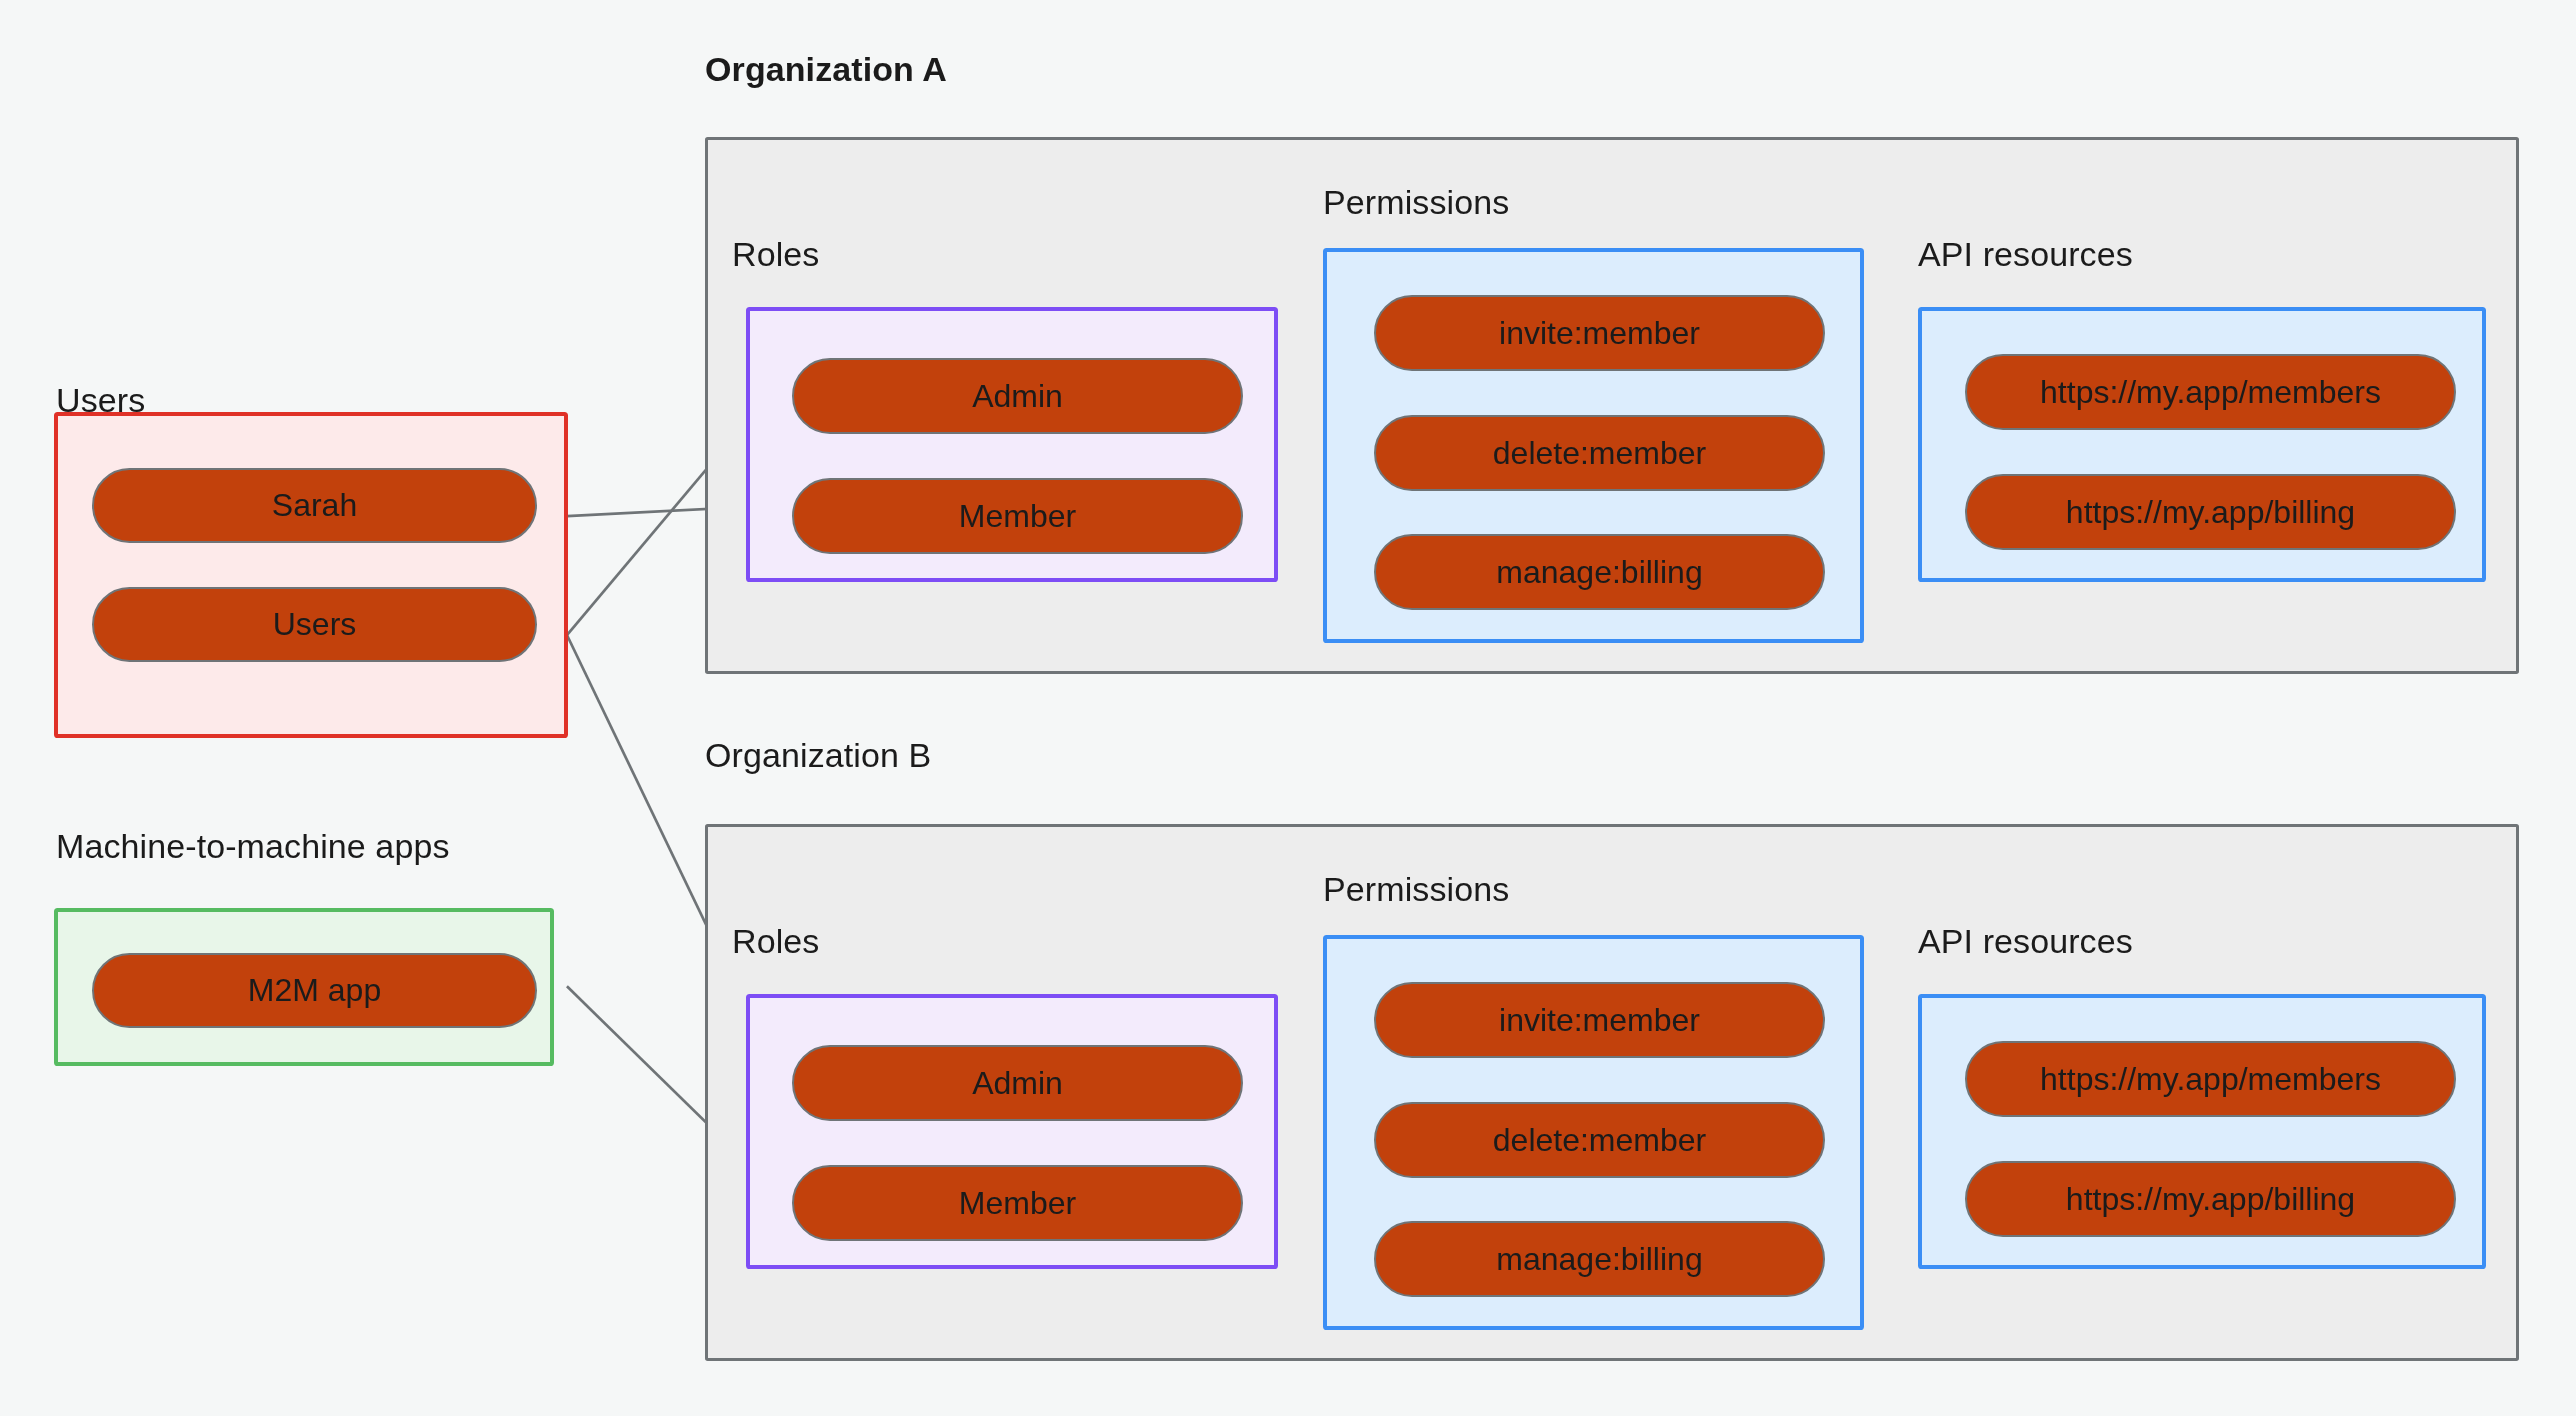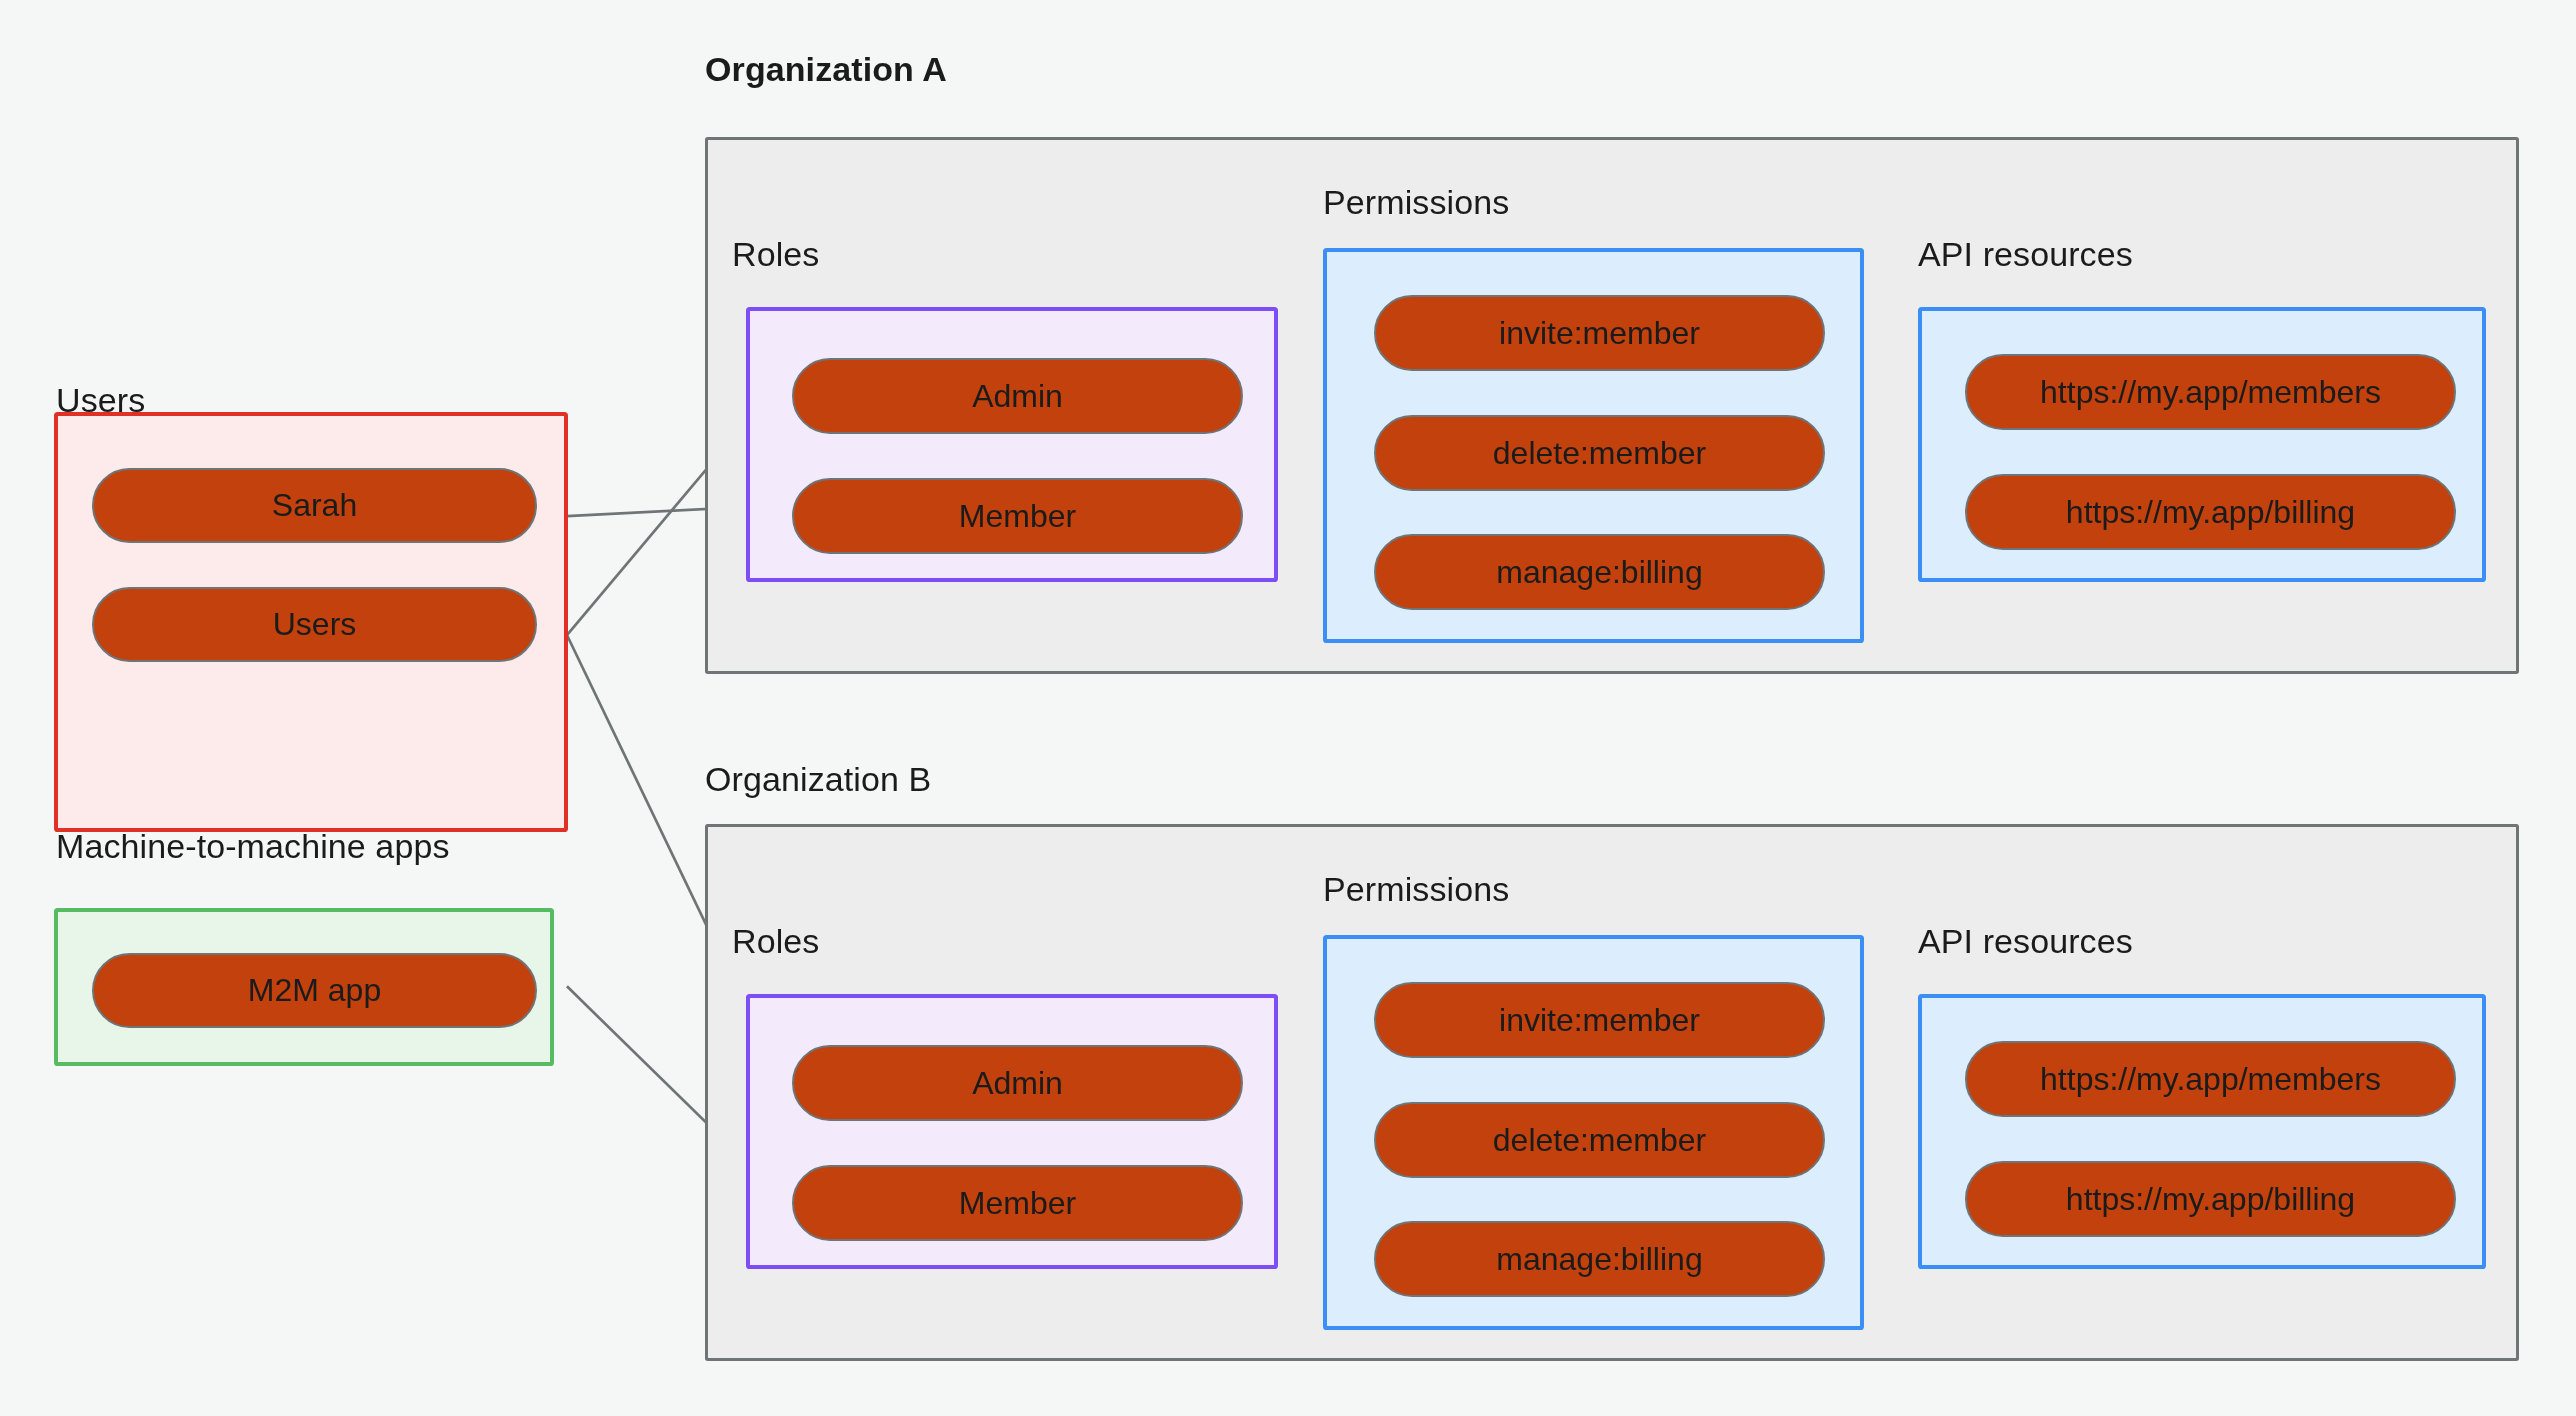--- a/index.html
+++ b/index.html
@@ -110,21 +110,21 @@
     <circle cx="1518" cy="1389" r="11"></circle>
 
     <circle cx="2174" cy="428" r="11"></circle>
     <circle cx="2174" cy="561" r="11"></circle>
     <circle cx="2174" cy="1190" r="11"></circle>
     <circle cx="2174" cy="1323" r="11"></circle>
   </svg>
 
   <div class="caption" style="left:56px; top:333px;margin-top:48px;">Users</div>
 
-  <div class="group-box group-users" style="left:54px; top:412px; width:514px; height:420px;padding-left:16px;">
+  <div class="group-box group-users" style="left:54px; top:412px; width:514px; height:326px;padding-left:16px;">
     <div class="pill" style="left:34px; top:52px; width:445px; height:75px;">Sarah</div>
     <div class="pill" style="left:34px; top:171px; width:445px; height:75px;">Users</div>
   </div>
 
   <div class="caption" style="left:56px; top:827px;">Machine-to-machine apps</div>
 
   <div class="group-box group-m2m" style="left:54px; top:908px; width:500px; height:158px;">
     <div class="pill" style="left:34px; top:41px; width:445px; height:75px;">M2M app</div>
   </div>
 
@@ -145,21 +145,21 @@
       <div class="pill" style="left:47px; top:282px; width:451px; height:76px;">manage:billing</div>
     </div>
 
     <div class="caption" style="left:1210px; top:95px;">API resources</div>
     <div class="group-box group-api" style="left:1210px; top:167px; width:568px; height:275px;">
       <div class="pill" style="left:43px; top:43px; width:491px; height:76px;">https://my.app/members</div>
       <div class="pill" style="left:43px; top:163px; width:491px; height:76px;">https://my.app/billing</div>
     </div>
   </div>
 
-  <div class="caption" style="left:705px; top:736px;margin-top:24px;">Organization B</div>
+  <div class="caption" style="left:705px; top:736px;">Organization B</div>
 
   <div class="org-box" style="left:705px; top:824px; width:1814px; height:537px;">
 
     <div class="caption" style="left:24px; top:95px;">Roles</div>
     <div class="group-box group-roles" style="left:24px; top:167px; width:532px; height:275px;">
       <div class="pill" style="left:42px; top:47px; width:451px; height:76px;">Admin</div>
       <div class="pill" style="left:42px; top:167px; width:451px; height:76px;">Member</div>
     </div>
 
     <div class="caption" style="left:615px; top:43px;">Permissions</div>

